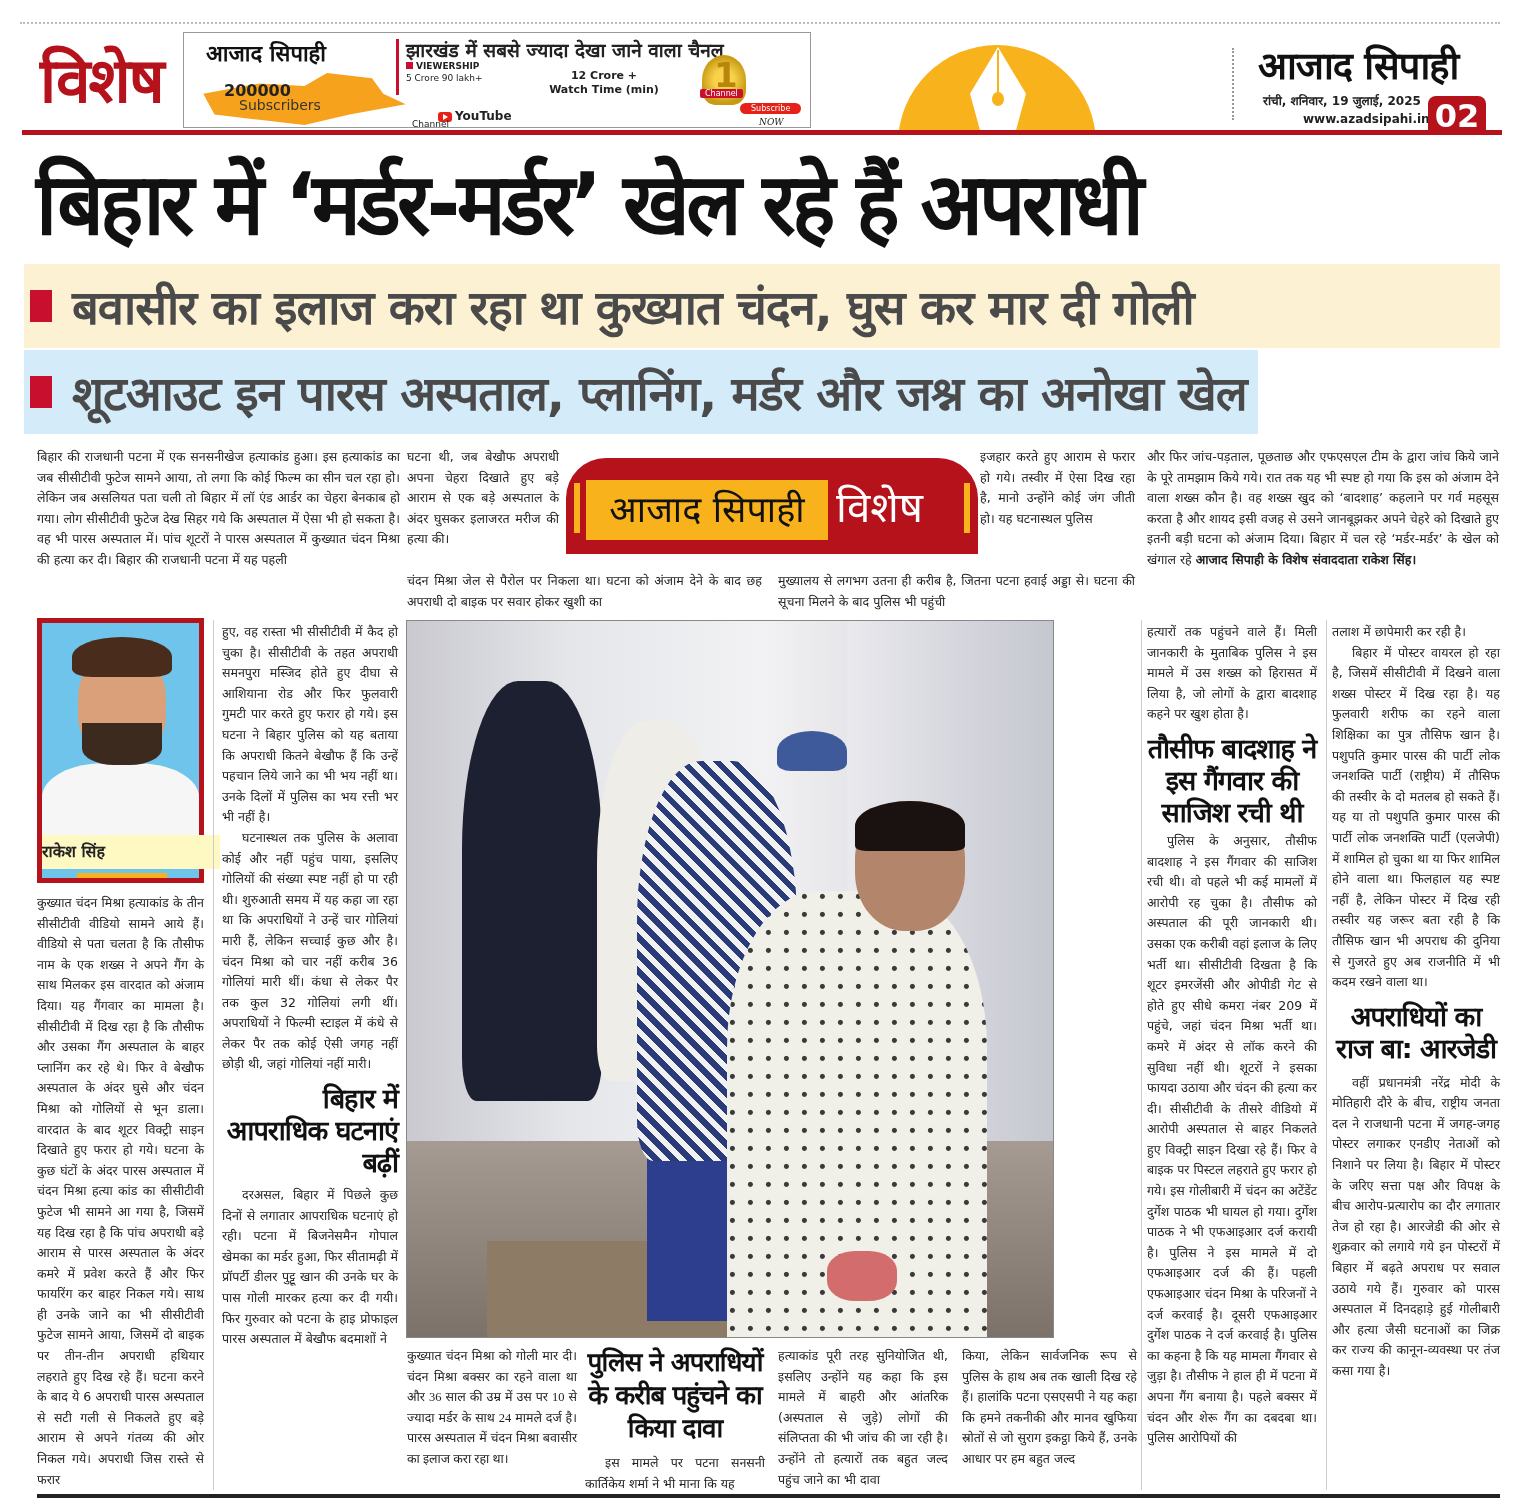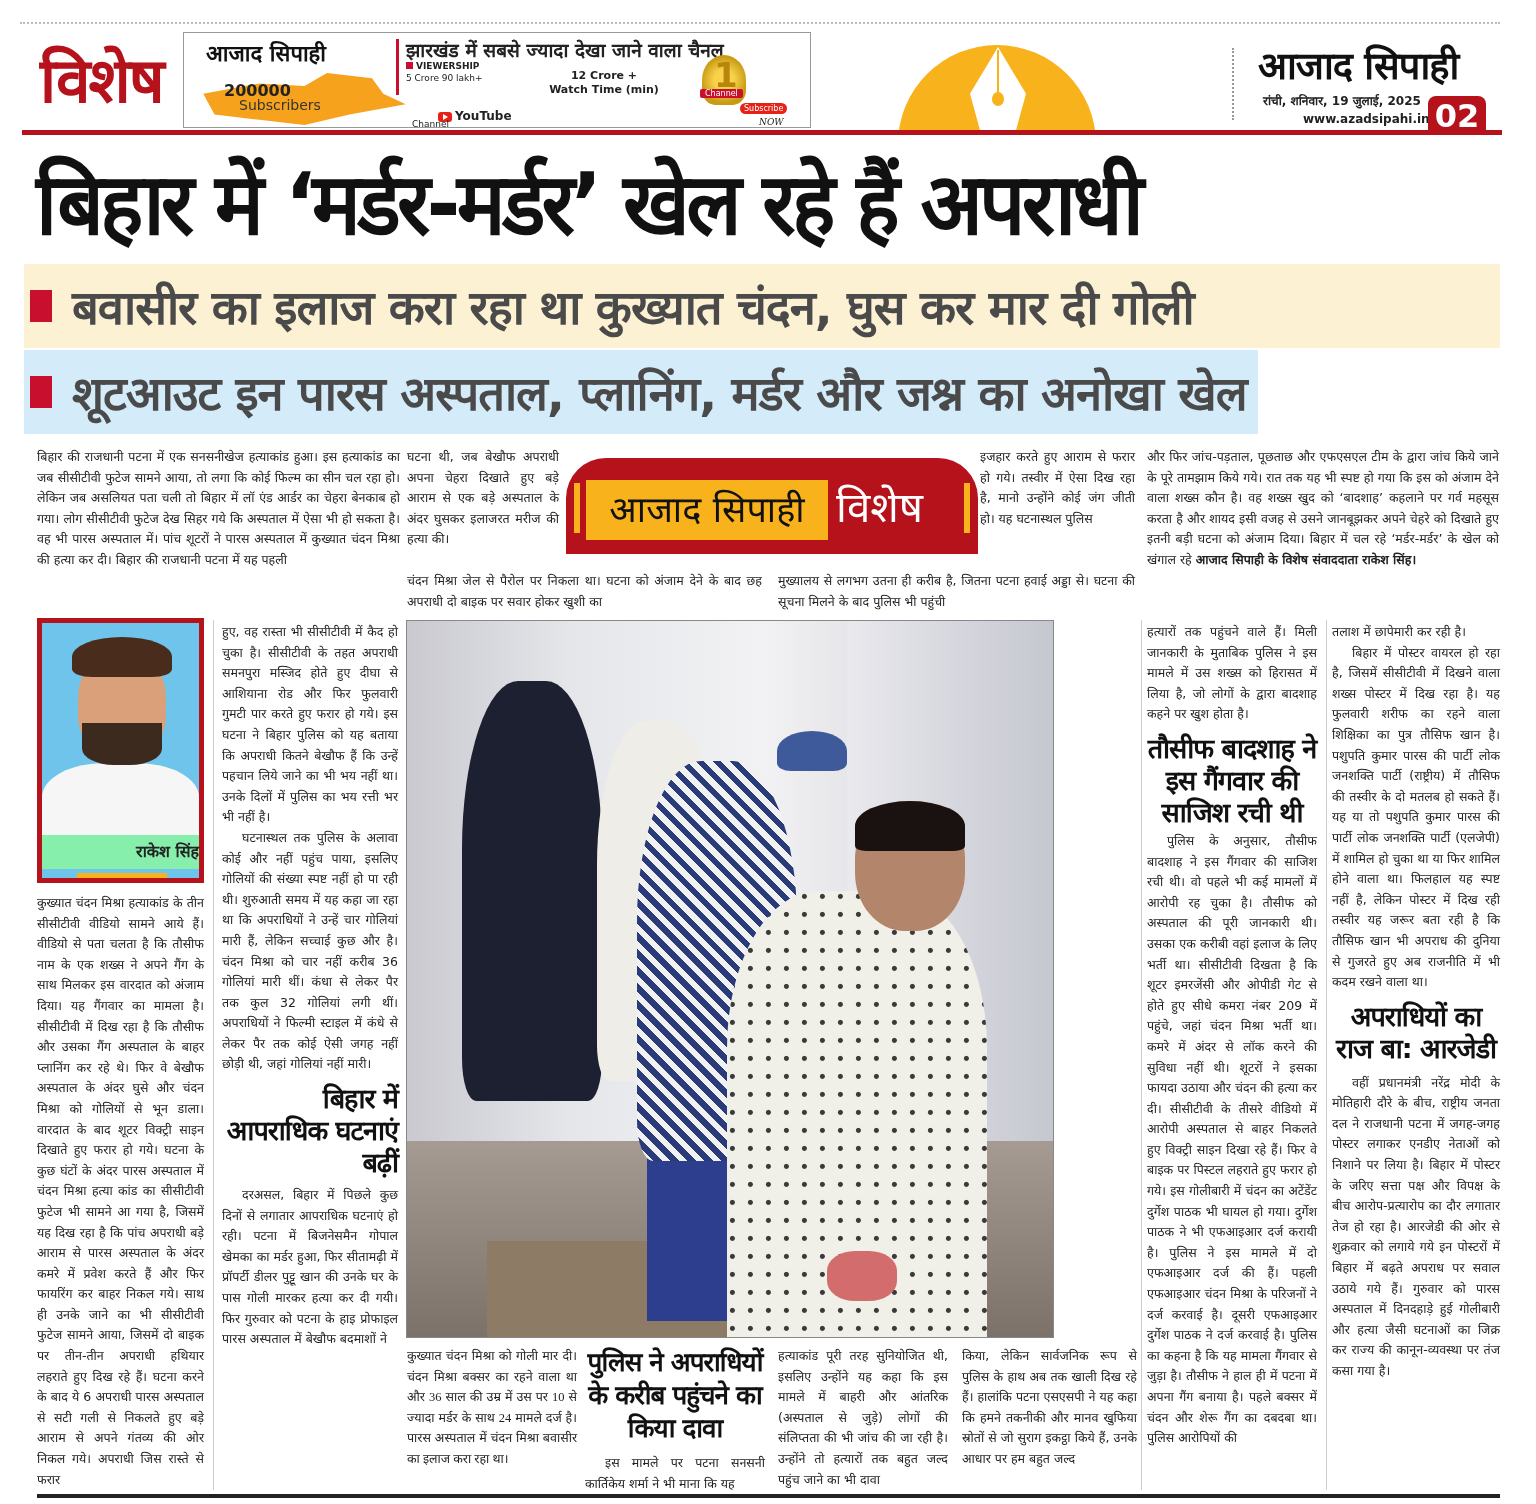--- a/index.html
+++ b/index.html
@@ -19,21 +19,21 @@
   .promo .vw .sq { display: inline-block; width: 7px; height: 7px; background: #c8102e; margin-right: 3px; }
   .promo .vw-val { position: absolute; left: 222px; top: 40px; font-size: 9px; color: #222; }
   .promo .watch { position: absolute; left: 360px; top: 36px; font-size: 11px; font-weight: bold; text-align: center; line-height: 14px; width: 120px; }
   .promo .yt { position: absolute; left: 210px; top: 76px; font-size: 12px; font-weight: bold; color: #222; margin-left: 44px; }
   .promo .yt-icon { display: inline-block; width: 14px; height: 10px; background: #e62117; border-radius: 3px; margin-right: 3px; vertical-align: middle; position: relative; }
   .promo .yt-icon::after { content: ""; position: absolute; left: 5px; top: 2px; border-left: 5px solid #fff; border-top: 3px solid transparent; border-bottom: 3px solid transparent; }
   .promo .yt-sub { position: absolute; left: 228px; top: 86px; font-size: 9px; color: #222; }
   .promo .badge { position: absolute; left: 518px; top: 22px; width: 44px; height: 50px; background: radial-gradient(circle, #f7d24a 30%, #c99a14 70%); border-radius: 50% 50% 30% 30%; }
   .promo .badge-num { position: absolute; left: 530px; top: 22px; font-weight: bold; font-size: 34px; color: #b8860b; }
   .promo .badge-ribbon { position: absolute; left: 516px; top: 56px; background: #c8102e; color: #fff; font-size: 8px; padding: 0 5px; border-radius: 2px; }
-  .promo .sub-now { position: absolute; left: 556px; top: 70px; font-size: 8px; color: #fff; background: #e62117; border-radius: 8px; padding: 1px 4px; }
+  .promo .sub-now { position: absolute; left: 556px; top: 70px; font-size: 8px; color: #fff; background: #e62117; border-radius: 8px; padding: 1px 11px; }
   .promo .now { position: absolute; left: 575px; top: 84px; font-size: 9px; font-style: italic; font-family: "DejaVu Serif", serif; }
   .sun-clip { left: 880px; top: 30px; width: 240px; height: 100px; overflow: hidden; }
   .vline { left: 1232px; top: 48px; height: 72px; border-left: 2px dotted #999; }
   .paper-name { left: 1258px; top: 38px; font-weight: bold; font-size: 38px; color: #111; letter-spacing: -1px; }
   .dateline { left: 1263px; top: 92px; font-size: 12px; color: #222; font-weight: bold; }
   .website { left: 1303px; top: 112px; font-size: 12px; color: #222; font-weight: bold; }
   .page-no { left: 1428px; top: 96px; width: 58px; height: 38px; background: #b5121b; color: #fff; font-weight: bold; font-size: 32px; text-align: center; line-height: 40px; border-radius: 8px 8px 0 0; }
   .headline { left: 36px; top: 142px; font-weight: bold; font-size: 86px; color: #111; letter-spacing: -4px; white-space: nowrap; transform: scaleX(0.95); transform-origin: left; }
   .deck1 { left: 24px; top: 264px; width: 1476px; height: 84px; background: #fdf1d3; }
   .deck2 { left: 24px; top: 350px; width: 1234px; height: 84px; background: #d4ebf9; }
@@ -45,21 +45,21 @@
   .special-box { left: 566px; top: 458px; width: 412px; height: 96px; background: #b5121b; border-radius: 40px 40px 0 0; }
   .special-box .bar-l { position: absolute; left: 8px; top: 25px; width: 6px; height: 50px; background: #f8b21c; }
   .special-box .bar-r { position: absolute; right: 8px; top: 25px; width: 6px; height: 50px; background: #f8b21c; }
   .special-box .y { position: absolute; left: 20px; top: 22px; width: 242px; height: 60px; background: #f8b21c; color: #111; font-size: 36px; text-align: center; line-height: 60px; }
   .special-box .w { position: absolute; left: 270px; top: 18px; color: #fff; font-size: 42px; line-height: 64px; }
   .author-box { left: 37px; top: 618px; width: 167px; height: 265px; border: 5px solid #b5121b; background: #6ec4ea; }
   .author-face { position: absolute; left: 36px; top: 26px; width: 88px; height: 110px; border-radius: 45% 45% 40% 40%; background: #d9a07a; }
   .author-hair { position: absolute; left: 30px; top: 14px; width: 100px; height: 40px; border-radius: 50% 50% 20% 20%; background: #4a2c1d; }
   .author-beard { position: absolute; left: 40px; top: 100px; width: 80px; height: 42px; border-radius: 0 0 40% 40%; background: #3d2a1f; }
   .author-shirt { position: absolute; left: 0; top: 140px; width: 157px; height: 85px; background: #f6f6f6; border-radius: 40% 40% 0 0; }
-  .author-name { position: absolute; left: 0; top: 212px; width: 157px; height: 34px; background: #86efac; font-weight: bold; font-size: 16px; text-align: right; line-height: 34px; color: #222; }
+  .author-name { position: absolute; left: 0; top: 212px; width: 178px; height: 34px; background: #fef9c3; font-weight: bold; font-size: 16px; text-align: left; line-height: 34px; color: #222; }
   .author-stripe { position: absolute; left: 35px; bottom: 0; width: 90px; height: 5px; background: #f8b21c; }
   .photo { left: 406px; top: 620px; width: 648px; height: 718px; border: 1px solid #888; background: linear-gradient(90deg, #c9c9cf 0%, #e4e6ea 25%, #f2f2f4 55%, #d8d8de 85%, #b8b8c0 100%); overflow: hidden; }
   .photo .wall { position: absolute; left: 440px; top: 0; width: 208px; height: 718px; background: linear-gradient(90deg, #e9e9ee, #c5c7cf); }
   .photo .floor { position: absolute; left: 0; top: 520px; width: 648px; height: 198px; background: linear-gradient(180deg, #a59b93, #7c7168); }
   .photo .mat { position: absolute; left: 80px; top: 620px; width: 280px; height: 98px; background: #8d7b66; }
   .p1 { position: absolute; left: 55px; top: 60px; width: 140px; height: 420px; background: #1d2030; border-radius: 40% 40% 10% 10%; }
   .p2 { position: absolute; left: 190px; top: 100px; width: 120px; height: 360px; background: #efede8; border-radius: 40% 40% 10% 10%; }
   .p3 { position: absolute; left: 230px; top: 140px; width: 160px; height: 400px; background: repeating-linear-gradient(45deg, #2a3b7a 0 6px, #f1f1f1 6px 12px); border-radius: 40% 40% 10% 10%; }
   .p3-legs { position: absolute; left: 240px; top: 440px; width: 120px; height: 260px; background: #2d3e8e; }
   .p3-cap { position: absolute; left: 370px; top: 110px; width: 70px; height: 40px; background: #3f5a9a; border-radius: 50% 50% 20% 20%; }

